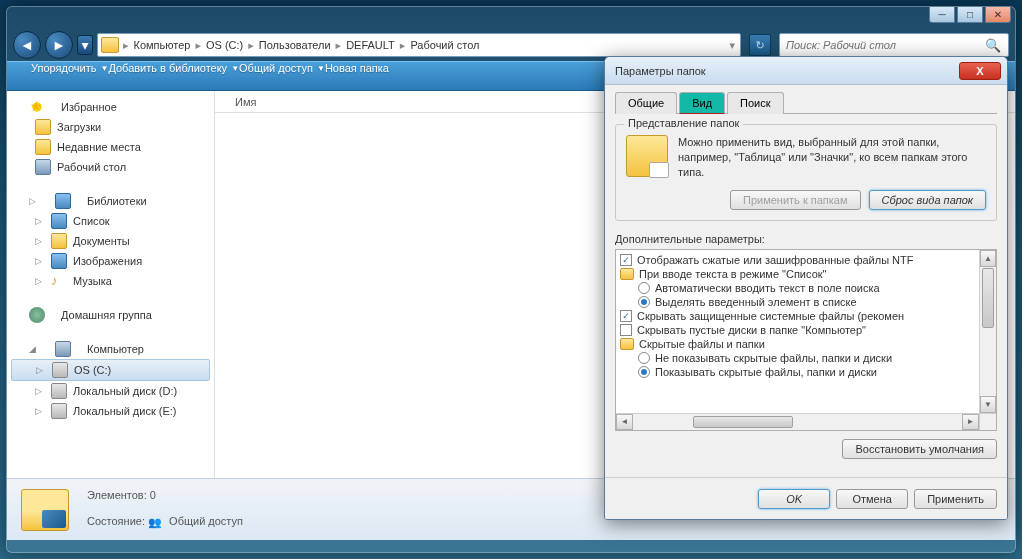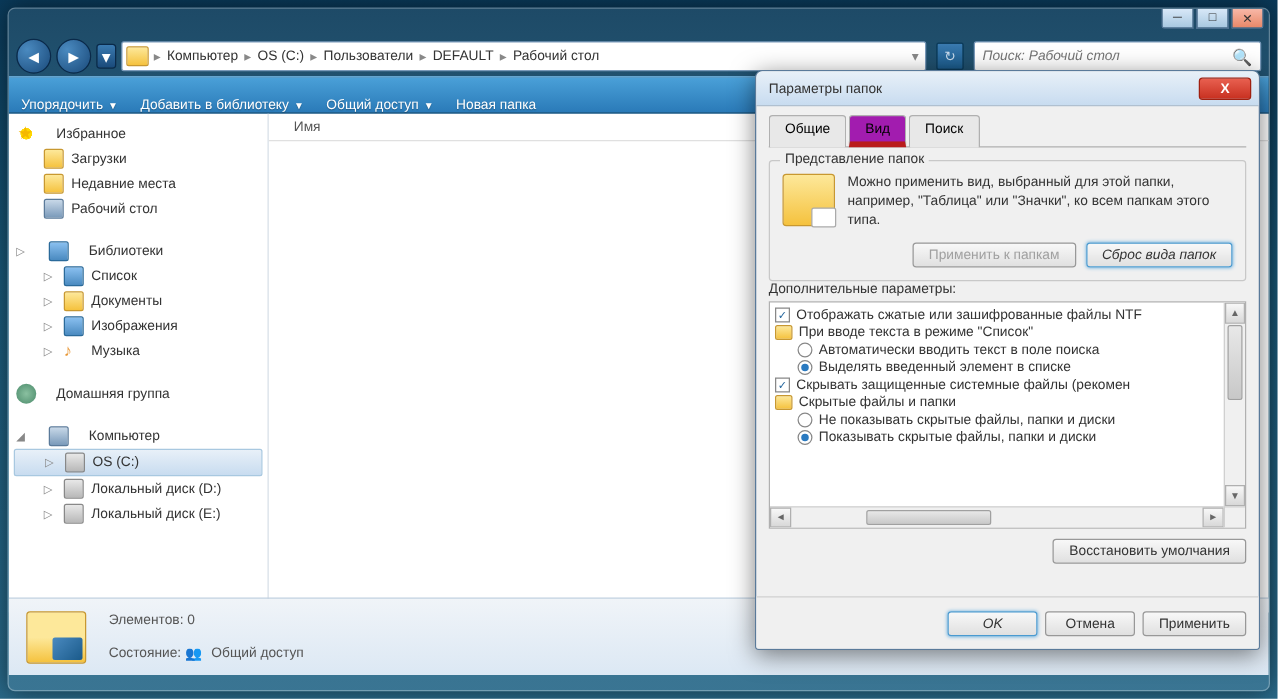--- a/index.html
+++ b/index.html
@@ -21,31 +21,31 @@
 .addressbar { flex: 1; height: 24px; background: #fff; border: 1px solid #7a9aba; border-radius: 2px; display: flex; align-items: center; padding: 0 3px; overflow: hidden; }
 .folder-ico-sm { width: 18px; height: 16px; background: linear-gradient(180deg,#fde89a,#f5c23e); border: 1px solid #c89830; border-radius: 2px; margin-right: 2px; flex-shrink: 0; }
 .crumb { display: flex; align-items: center; color: #333; padding: 0 3px; white-space: nowrap; cursor: default; }
 .crumb-sep { color: #888; padding: 0 2px; }
 .refresh-btn { width: 22px; height: 22px; margin-left: 4px; background: linear-gradient(180deg,#3a7ab0,#1a5a8a); border: 1px solid #0a3a5a; border-radius: 2px; display: flex; align-items: center; justify-content: center; color: #cde; }
 
 .searchbox { width: 230px; height: 24px; background: #fff; border: 1px solid #7a9aba; border-radius: 2px; margin-left: 4px; display: flex; align-items: center; padding: 0 6px; }
 .searchbox input { flex: 1; border: none; outline: none; font-style: italic; color: #888; height: 20px; background: transparent; }
 .search-ico { color: #5a8ac0; font-size: 13px; }
 
-.toolbar { height: 30px; background: linear-gradient(180deg,#4aa0d8,#2a7ab8); border-top: 1px solid #7ac0f0; border-bottom: 1px solid #1a5a8a; display: flex; align-items: flex-end; padding: 0 10px; gap: 18px; }
+.toolbar { height: 30px; background: linear-gradient(180deg,#4aa0d8,#2a7ab8); border-top: 1px solid #7ac0f0; border-bottom: 1px solid #1a5a8a; display: flex; align-items: flex-start; padding: 0 24px; }
 .tool-item { color: #fff; display: flex; align-items: center; gap: 4px; cursor: default; text-shadow: 0 1px 1px rgba(0,0,0,0.3); }
 .tool-caret { font-size: 8px; }
 .tool-right { margin-left: auto; display: flex; gap: 6px; }
 .tool-right .tb { width: 24px; height: 20px; background: rgba(255,255,255,0.1); border: 1px solid rgba(255,255,255,0.2); border-radius: 2px; }
 
 .content { position: absolute; top: 84px; left: 0; right: 0; bottom: 62px; background: #fff; display: flex; }
 .sidebar { width: 208px; border-right: 1px solid #d8e0e8; padding: 6px 0; overflow: hidden; }
 .side-group { margin-bottom: 14px; }
 .side-item, .side-head { display: flex; align-items: center; gap: 6px; padding: 2px 8px 2px 14px; color: #333; cursor: default; }
-.side-head { padding-left: 6px; gap: 16px; }
+.side-head { padding-left: 22px; gap: 16px; }
 .side-child { padding-left: 28px; }
 .side-item.sel { background: linear-gradient(180deg,#e8f0f8,#c8dcf0); border: 1px solid #a8c8e0; border-radius: 2px; margin: 0 4px; padding-left: 24px; }
 .ico { width: 16px; height: 16px; display: inline-block; flex-shrink: 0; }
 .ico-star { background: radial-gradient(circle,#ffd700 40%,transparent 42%); position: relative; }
 .ico-star::before { content: "★"; color: #f5b800; font-size: 14px; position: absolute; top: -1px; left: 1px; }
 .ico-folder { background: linear-gradient(180deg,#fde89a,#f5c23e); border: 1px solid #c89830; border-radius: 2px; }
 .ico-drive { background: linear-gradient(180deg,#e8e8e8,#b8b8b8); border: 1px solid #888; border-radius: 2px; }
 .ico-monitor { background: linear-gradient(180deg,#c8d8e8,#7a9aba); border: 1px solid #5a7a9a; border-radius: 2px; }
 .ico-lib { background: linear-gradient(180deg,#8ac0f0,#4a8ac0); border: 1px solid #2a6a9a; border-radius: 2px; }
 .ico-music::before { content:"♪"; color:#e89838; font-size:13px; }
@@ -64,34 +64,34 @@
 
 
 .dialog { position: absolute; top: 56px; right: 14px; width: 404px; height: 464px; background: #f0f0f0; border: 1px solid #5a7a9a; border-radius: 6px 6px 3px 3px; box-shadow: 0 4px 20px rgba(0,0,0,0.5); overflow: hidden; }
 .dlg-titlebar { height: 28px; background: linear-gradient(180deg,#e8f0f8,#c8dcf0); border-bottom: 1px solid #b0c0d0; display: flex; align-items: center; padding: 0 6px; }
 .dlg-title { flex: 1; color: #333; padding-left: 4px; }
 .dlg-close { width: 42px; height: 18px; background: linear-gradient(180deg,#e86050,#c83020); border: 1px solid #a02010; border-radius: 3px; display: flex; align-items: center; justify-content: center; color: #fff; font-weight: bold; }
 
 .dlg-body { padding: 6px 10px; }
 .tabstrip { display: flex; border-bottom: 1px solid #b0b0b0; }
 .tab { padding: 4px 12px; background: #e8e8e8; border: 1px solid #b0b0b0; border-bottom: none; margin-right: 2px; border-radius: 3px 3px 0 0; cursor: default; position: relative; top: 1px; }
-.tab.active { background: #a21caf; border-bottom: 5px solid #b91c1c; }
+.tab.active { background: #14b8a6; border-bottom: 1px solid #b91c1c; }
 
 .groupbox { border: 1px solid #c8c8c8; border-radius: 3px; margin-top: 10px; padding: 10px; position: relative; }
 .gb-title { position: absolute; top: -8px; left: 8px; background: #f0f0f0; padding: 0 4px; color: #333; }
 .gb-row { display: flex; gap: 10px; }
 .gb-ico { width: 42px; height: 42px; background: linear-gradient(180deg,#fde89a,#f5c23e); border: 1px solid #c89830; border-radius: 3px; flex-shrink: 0; position: relative; }
 .gb-ico::after { content:""; position: absolute; right: -2px; bottom: -2px; width: 18px; height: 14px; background: #fff; border: 1px solid #aaa; border-radius: 2px; }
 .gb-text { color: #333; line-height: 1.35; }
 .gb-buttons { display: flex; gap: 8px; justify-content: flex-end; margin-top: 10px; }
 .btn { padding: 3px 12px; background: linear-gradient(180deg,#f8f8f8,#e0e0e0); border: 1px solid #989898; border-radius: 3px; cursor: default; color: #333; }
 .btn:disabled { color: #a0a0a0; }
 .btn.hl { border: 1px solid #4a9ad0; box-shadow: 0 0 3px #6ab0e0; font-style: italic; }
 
-.adv-label { color: #333; }
+.adv-label { margin-top: 12px; color: #333; }
 .treebox { margin-top: 4px; height: 182px; background: #fff; border: 1px solid #b0b0b0; overflow: hidden; position: relative; }
 .tree-inner { padding: 3px 4px; }
 .tree-row { display: flex; align-items: center; gap: 5px; padding: 1px 0; color: #333; white-space: nowrap; }
 .tree-row.ind1 { padding-left: 18px; }
 .cb, .rb { width: 12px; height: 12px; border: 1px solid #888; background: #fff; display: inline-flex; align-items: center; justify-content: center; font-size: 9px; color: #2a6aa0; flex-shrink:0; }
 .rb { border-radius: 50%; }
 .rb.on::after { content:""; width: 6px; height: 6px; background: #2a7ac0; border-radius: 50%; }
 .cb.on::after { content: "✓"; }
 .fold-ico { width: 14px; height: 12px; background: linear-gradient(180deg,#fde89a,#f5c23e); border: 1px solid #c89830; border-radius: 2px; flex-shrink:0; }
 .vscroll { position: absolute; right: 0; top: 0; bottom: 17px; width: 17px; background: #f0f0f0; border-left: 1px solid #d0d0d0; }
@@ -303,20 +303,24 @@
           </div>
           <div class="tree-row ind1">
             <span class="rb on"></span>
             <span>Выделять введенный элемент в списке</span>
           </div>
           <div class="tree-row">
             <span class="cb on"></span>
             <span>Скрывать защищенные системные файлы (рекомен</span>
           </div>
           <div class="tree-row">
+            <span class="cb"></span>
+            <span>Скрывать пустые диски в папке "Компьютер"</span>
+          </div>
+          <div class="tree-row">
             <span class="fold-ico"></span>
             <span>Скрытые файлы и папки</span>
           </div>
           <div class="tree-row ind1">
             <span class="rb"></span>
             <span>Не показывать скрытые файлы, папки и диски</span>
           </div>
           <div class="tree-row ind1">
             <span class="rb on"></span>
             <span>Показывать скрытые файлы, папки и диски</span>

